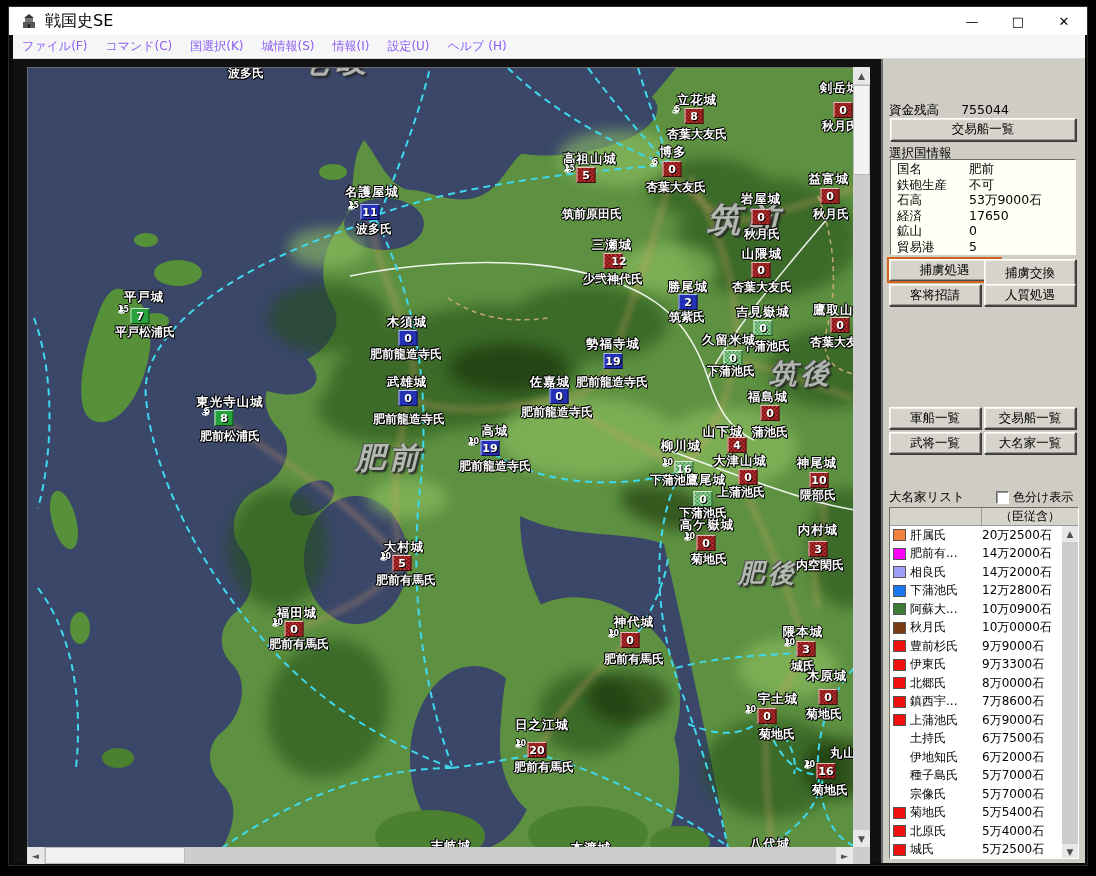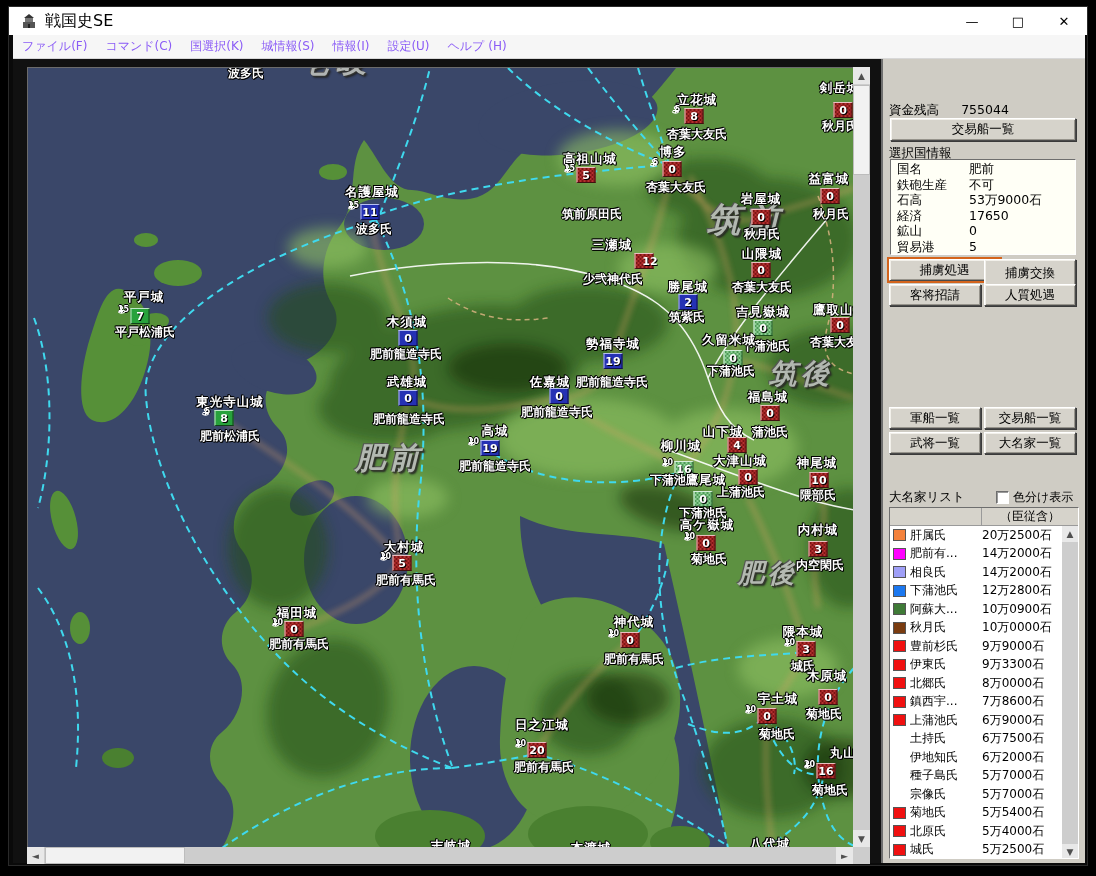--- a/index.html
+++ b/index.html
@@ -278,21 +278,21 @@
           <div class="badge blue" style="left: 342px; top: 144px;">11</div>
           <div class="port" style="left: 332px; top: 144px;">
             <svg width="9" height="9" viewBox="0 0 10 10">
               <circle cx="5" cy="2" r="1.3" fill="none" stroke="#fff" stroke-width="1.2"></circle>
               <path d="M5,3.2 V8 M2,5 H8 M1.5,6 C2,8.5 8,8.5 8.5,6" fill="none" stroke="#fff" stroke-width="1.2"></path>
             </svg>
             <span class="pn">15</span>
           </div>
           <div class="map-label clan-label" style="left: 346px; top: 161px;">波多氏</div>
           <div class="map-label" style="left: 584px; top: 177px;">三瀬城</div>
-          <div class="badge red" style="left: 616px; top: 193px; padding-left: 12px;">12</div>
+          <div class="badge red" style="left: 585px; top: 193px; padding-left: 12px;">12</div>
           <div class="map-label clan-label" style="left: 585px; top: 211px;">少弐神代氏</div>
           <div class="map-label" style="left: 660px; top: 219px;">勝尾城</div>
           <div class="badge blue" style="left: 660px; top: 234px;">2</div>
           <div class="map-label clan-label" style="left: 659px; top: 249px;">筑紫氏</div>
           <div class="map-label" style="left: 116px; top: 229px;">平戸城</div>
           <div class="badge green" style="left: 112px; top: 248px;">7</div>
           <div class="port" style="left: 102px; top: 248px;">
             <svg width="9" height="9" viewBox="0 0 10 10">
               <circle cx="5" cy="2" r="1.3" fill="none" stroke="#fff" stroke-width="1.2"></circle>
               <path d="M5,3.2 V8 M2,5 H8 M1.5,6 C2,8.5 8,8.5 8.5,6" fill="none" stroke="#fff" stroke-width="1.2"></path>

